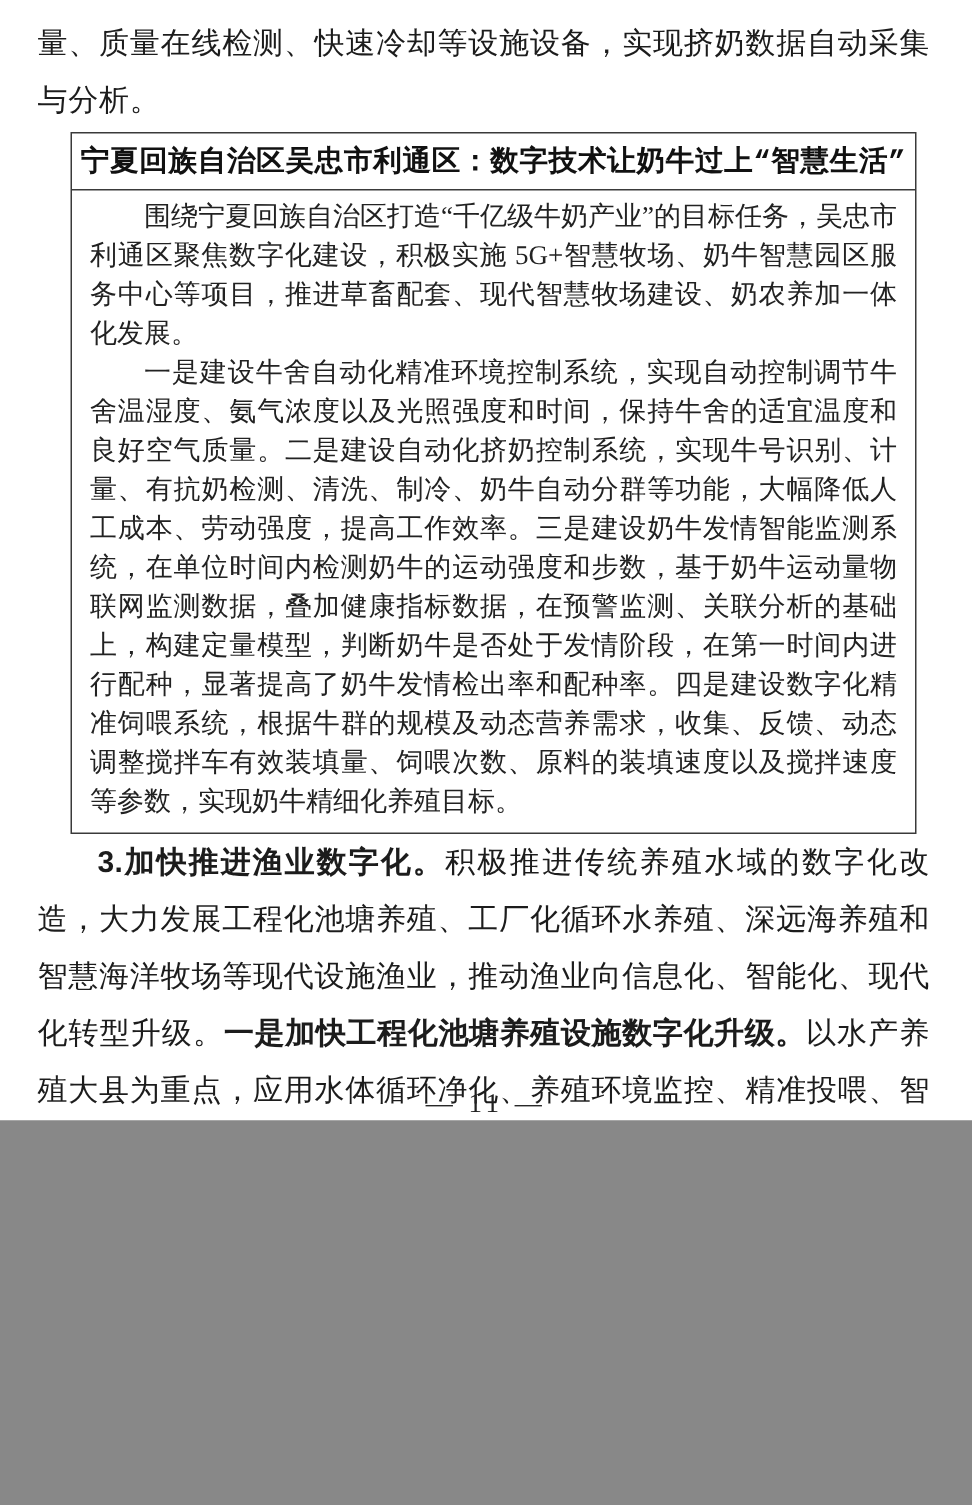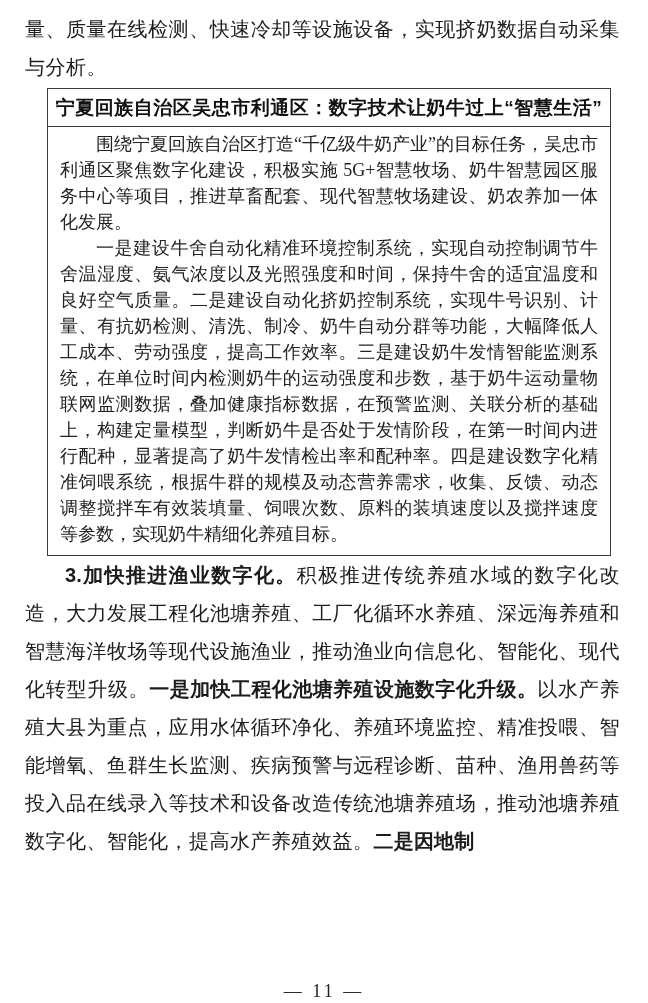--- a/index.html
+++ b/index.html
@@ -1,18 +1,18 @@
 <!DOCTYPE html>
 <html><head>
 <meta charset="utf-8">
 <style>
   html, body { margin: 0; padding: 0; background: #888; }
   .page {
     width: 648px;
-    height: 1003px;
+    height: 747px;
     margin: 0 auto;
     background: #ffffff;
     position: relative;
     box-sizing: border-box;
     padding: 10px 28px 0 25px;
     font-family: "Liberation Serif", "DejaVu Serif", serif;
     color: #1c1c1c;
     overflow: hidden;
   }
   .body-text {
@@ -22,21 +22,21 @@
     letter-spacing: 0.5px;
     margin: 0;
   }
   .indent { text-indent: 2em; }
   .info-box {
     margin: 2px 9px 0 22px;
     border: 1.5px solid #3a3a3a;
     background: #fff;
   }
   .box-title {
-    font-family: Liberation Sans, sans-serif;
+    font-family: Liberation Mono, monospace;
     font-weight: bold;
     font-size: 19px;
     line-height: 24px;
     text-align: center;
     padding: 7px 4px 6px 4px;
     border-bottom: 1.5px solid #3a3a3a;
     letter-spacing: 0.5px;
     color: #111;
   }
   .box-body {

